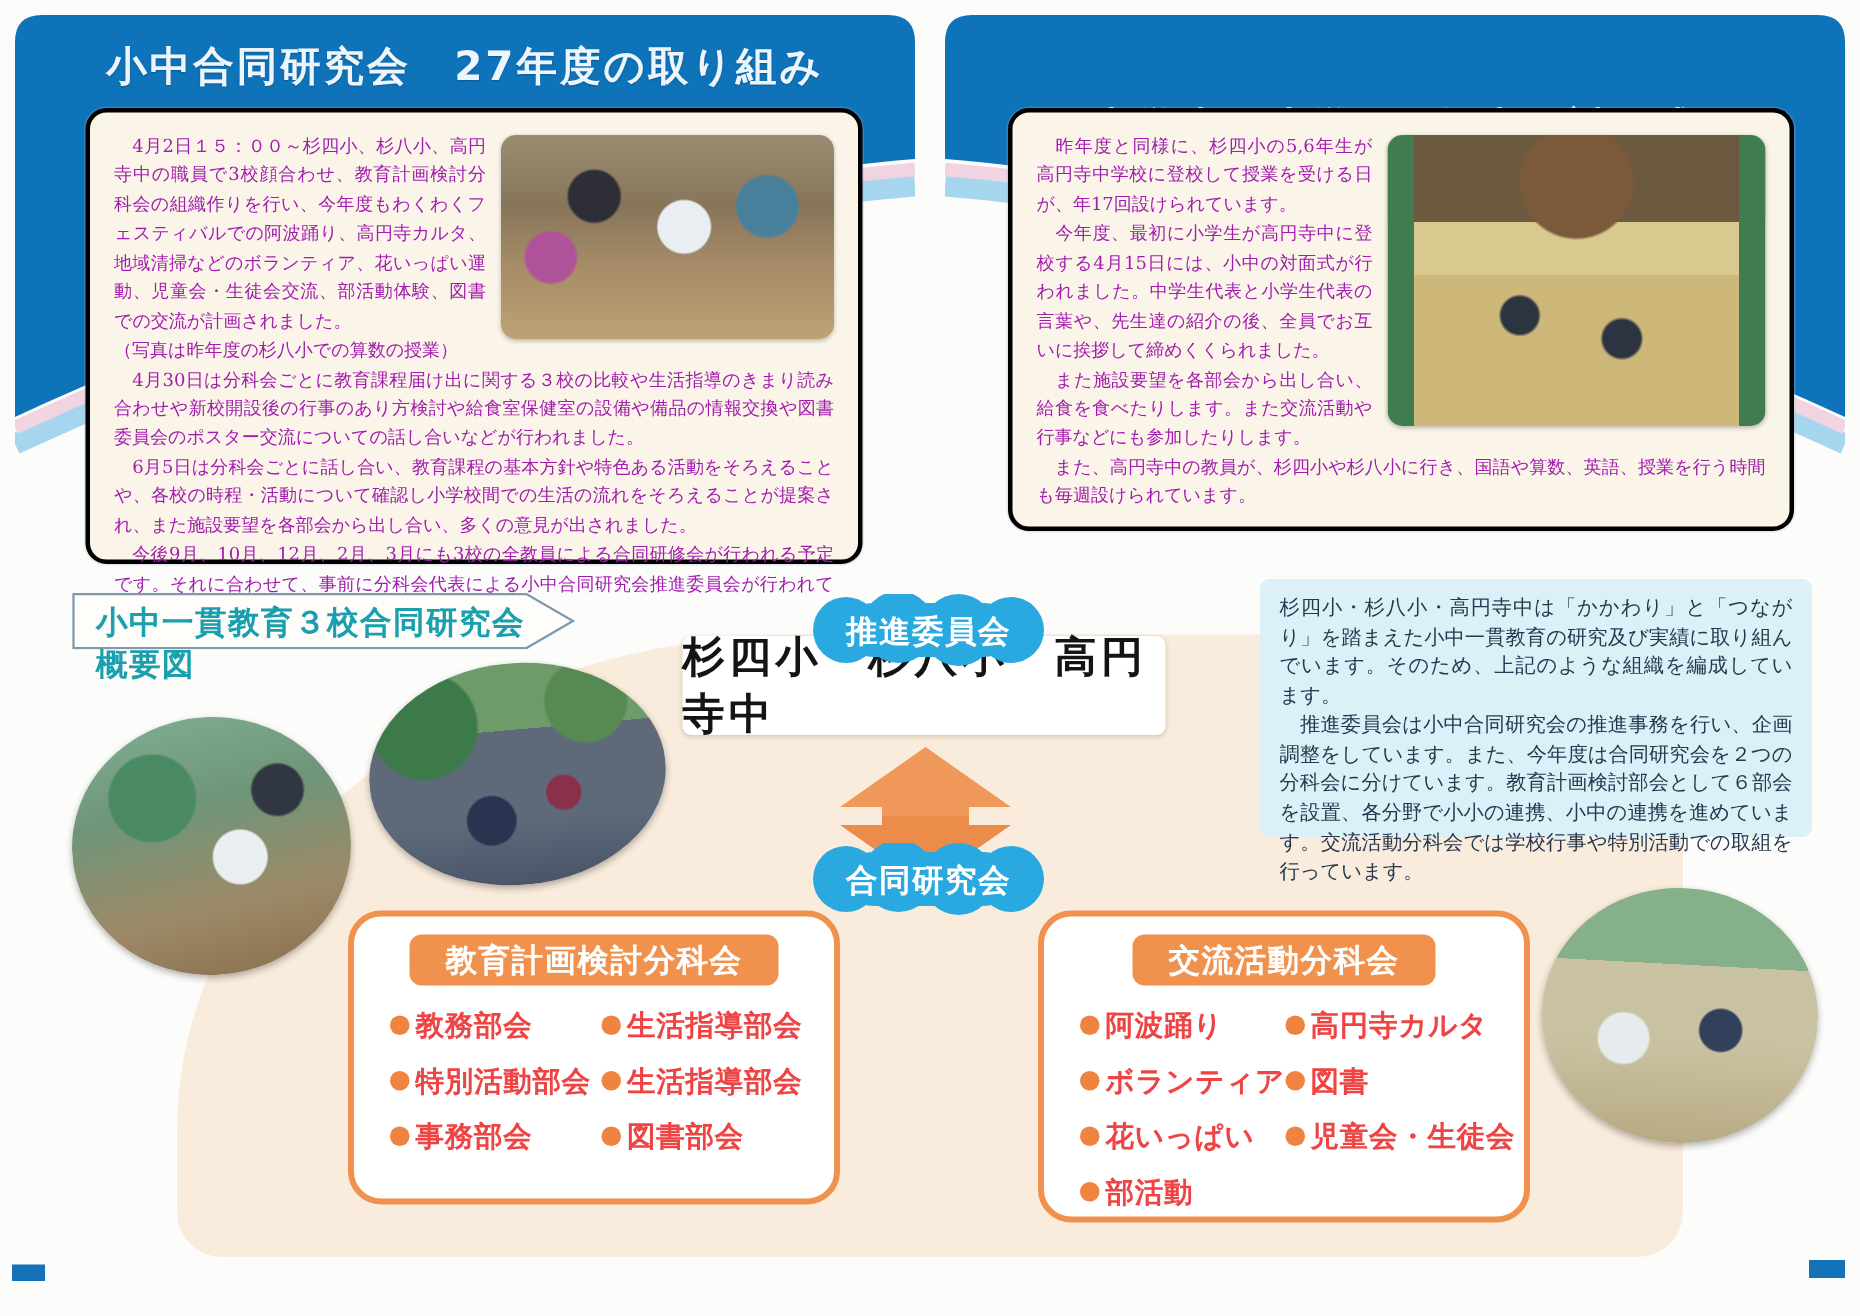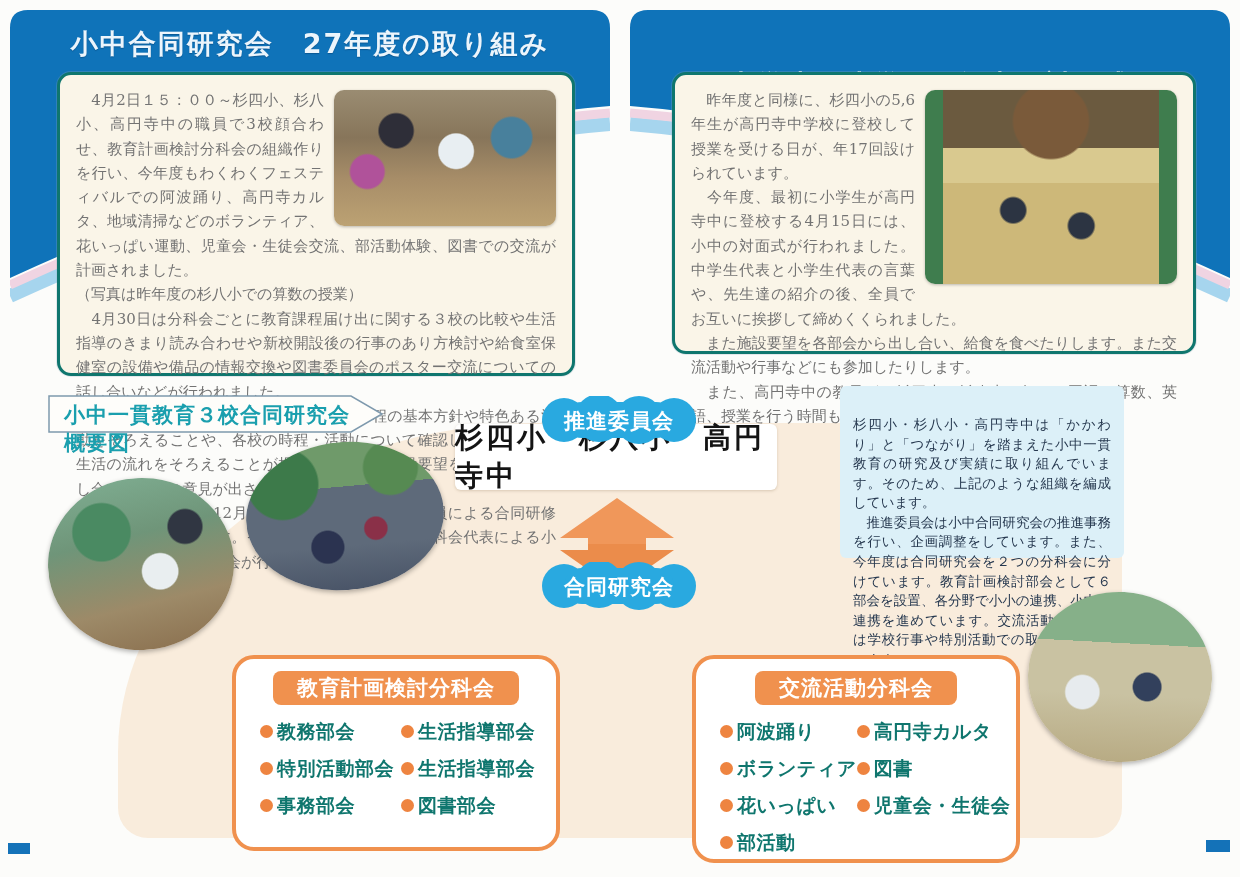--- a/index.html
+++ b/index.html
@@ -12,24 +12,24 @@
   
   .header-svg{position:absolute;top:10px;width:600px;height:330px;}
   .page-title{
     position:absolute;top:26px;width:600px;text-align:center;
     font-family:"DejaVu Sans","Liberation Sans",sans-serif;
     font-weight:bold;font-size:27px;color:#ecf5fc;letter-spacing:2px;
     text-shadow:0 1px 1px rgba(0,40,80,.35);
   }
   
   .cream-panel{
-    position:absolute;background:#faf5e8;border:3px solid #0f766e;
+    position:absolute;background:#faf5e8;border:3px solid #000000;
     border-radius:14px;box-shadow:0 0 0 1px rgba(150,170,190,.25);
-    padding:13px 16px;box-sizing:border-box;color:#737373;
-    font-size:15px;line-height:1.62;text-align:justify;
+    padding:13px 16px;box-sizing:border-box;color:#a21caf;
+    font-size:12px;line-height:1.62;text-align:justify;
   }
   .cream-panel p{margin:0;}
   .photo{position:absolute;border-radius:10px;box-shadow:0 1px 3px rgba(0,0,0,.25);}
   .photo.float{position:relative;float:right;margin:2px 0 6px 10px;}
   
   .ph-classroom{
     background:
       radial-gradient(circle at 28% 30%,#2e2e38 0 9%,rgba(0,0,0,0) 10%),
       radial-gradient(circle at 55% 45%,#e8eef2 0 12%,rgba(0,0,0,0) 13%),
       radial-gradient(circle at 80% 35%,#48809c 0 10%,rgba(0,0,0,0) 11%),
@@ -90,42 +90,42 @@
   
   .schools-box{
     position:absolute;left:455px;top:424px;width:322px;height:66px;
     background:#ffffff;border-radius:6px;box-shadow:0 1px 3px rgba(120,90,60,.25);
     display:flex;align-items:center;justify-content:center;
     font-family:"DejaVu Sans","Liberation Sans",sans-serif;
     font-weight:bold;font-size:28px;color:#141414;letter-spacing:3px;
   }
   
   .note-box{
-    position:absolute;left:840px;top:386px;width:284px;height:172px;
+    position:absolute;left:840px;top:386px;width:368px;height:172px;
     background:#dcf0f8;border-radius:6px;box-sizing:border-box;
-    padding:29px 13px;color:#26384f;font-size:13.5px;line-height:1.45;
+    padding:10px 13px;color:#26384f;font-size:13.5px;line-height:1.45;
     text-align:justify;
   }
   .note-box p{margin:0;}
   
   .orange-box{
     position:absolute;background:#ffffff;border:4px solid #f0914e;
-    border-radius:22px;box-sizing:border-box;text-align:center;margin-top:48px;
+    border-radius:22px;box-sizing:border-box;text-align:center;
   }
   .orange-box .bar{
     display:inline-block;margin-top:12px;padding:3px 24px;
     background:#f0914e;border-radius:8px;color:#ffffff;
     font-family:"DejaVu Sans","Liberation Sans",sans-serif;
     font-weight:bold;font-size:21px;letter-spacing:1px;
   }
   .orange-box .cols{display:flex;padding:14px 14px 0 24px;text-align:left;}
   .orange-box .col{flex:1;}
   .orange-box .item{
     margin-bottom:11px;font-family:"DejaVu Sans","Liberation Sans",sans-serif;
-    font-weight:bold;font-size:19px;color:#0f766e;letter-spacing:.5px;
+    font-weight:bold;font-size:19px;color:#ef4444;letter-spacing:.5px;
     white-space:nowrap;
   }
   .bullet{
     display:inline-block;width:13px;height:13px;border-radius:50%;
     background:#ee8440;margin-right:4px;
   }
   
   .page-marker{position:absolute;background:#1472b8;}
 </style>
 </head>

